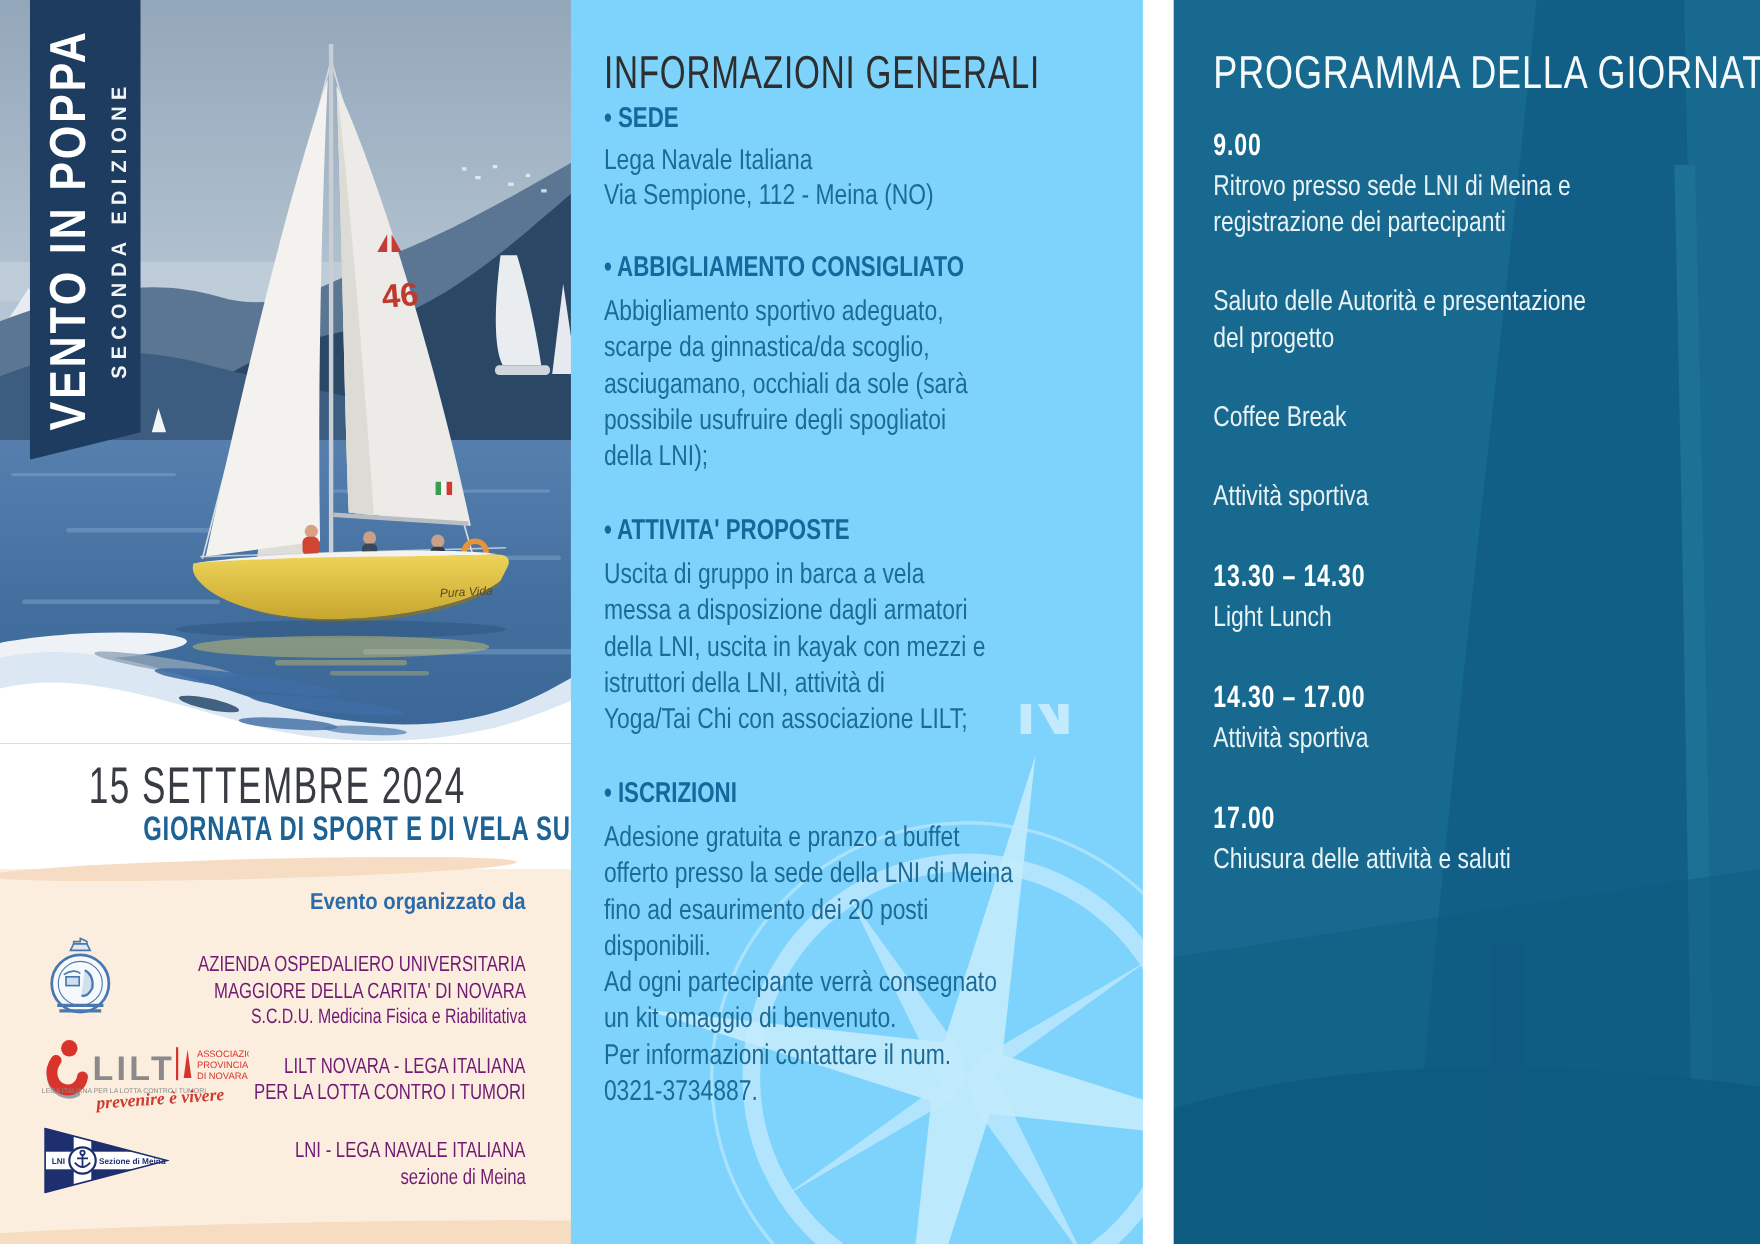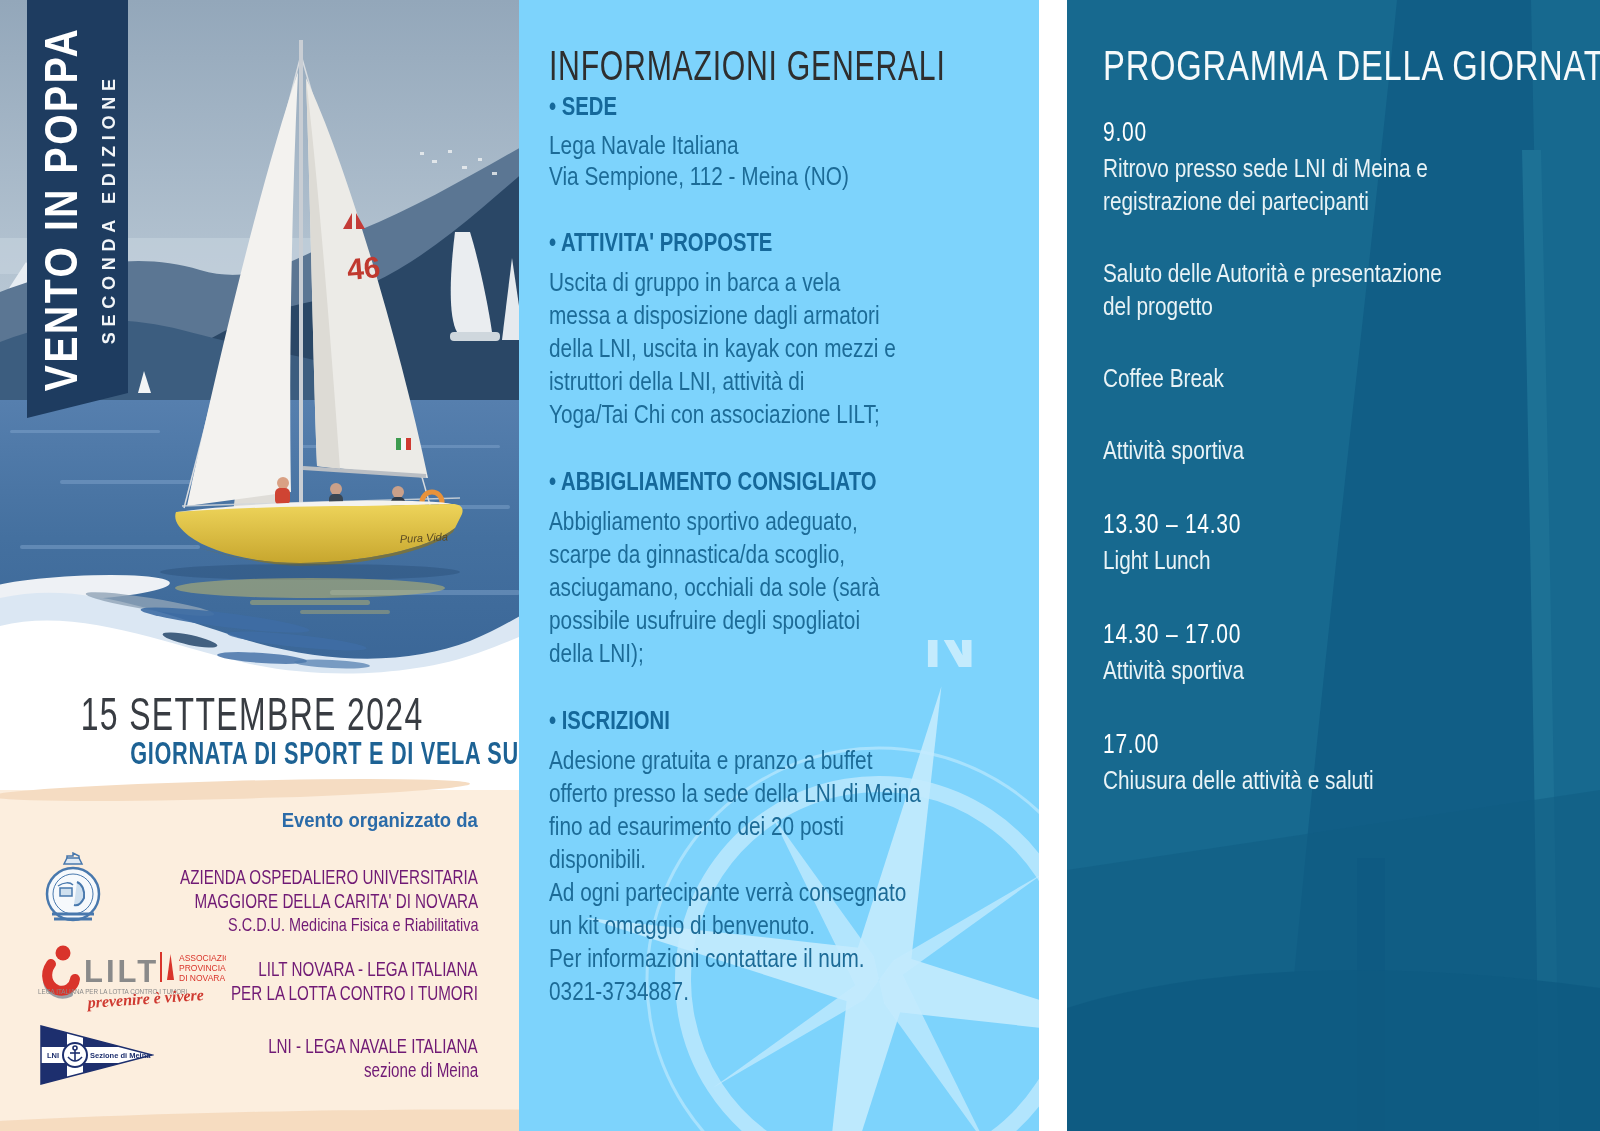--- a/index.html
+++ b/index.html
@@ -50,21 +50,21 @@
   .addr .ln{line-height:31px;}
   .ln{display:block;width:max-content;white-space:nowrap;transform:scaleX(.8);transform-origin:left center;
       color:#1c6b97;font-size:26px;line-height:33px;}
 
   
   #col-right{left:1067px;top:0;width:533px;height:1131px;background:#17698f;overflow:hidden;}
   #sails{position:absolute;left:0;top:0;}
   #programma{position:relative;padding:44px 0 0 36px;}
   #prog-title{color:#f6fafb;font-size:42px;line-height:44px;margin-bottom:26px;}
   .entry{margin-bottom:39px;}
-  .entry .time{color:#ffffff;font-weight:normal;font-size:28px;line-height:36px;margin-bottom:2px;}
+  .entry .time{color:#ffffff;font-weight:bold;font-size:28px;line-height:36px;margin-bottom:2px;}
   .entry .time span{display:block;width:max-content;transform:scaleX(.75);transform-origin:left center;white-space:nowrap;letter-spacing:1px;}
   .entry .dline{display:block;width:max-content;white-space:nowrap;transform:scaleX(.8);transform-origin:left center;
       color:#e9f3f6;font-size:26px;line-height:33px;}
 </style>
 </head>
 <body>
 
 <div id="page">
 
   <div id="col-left" class="abs">
@@ -297,38 +297,38 @@
       <div class="sec addr">
         <div class="sec-h">
             <span>• SEDE</span>
           </div>
         <span class="ln">Lega Navale Italiana</span>
         <span class="ln">Via Sempione, 112 - Meina (NO)</span>
       </div>
 
       <div class="sec">
         <div class="sec-h">
+            <span>• ABBIGLIAMENTO CONSIGLIATO</span>
+          </div>
+        <span class="ln">Abbigliamento sportivo adeguato,</span>
+        <span class="ln">scarpe da ginnastica/da scoglio,</span>
+        <span class="ln">asciugamano, occhiali da sole (sarà</span>
+        <span class="ln">possibile usufruire degli spogliatoi</span>
+        <span class="ln">della LNI);</span>
+      </div>
+
+      <div class="sec">
+        <div class="sec-h">
             <span>• ATTIVITA' PROPOSTE</span>
           </div>
         <span class="ln">Uscita di gruppo in barca a vela</span>
         <span class="ln">messa a disposizione dagli armatori</span>
         <span class="ln">della LNI, uscita in kayak con mezzi e</span>
         <span class="ln">istruttori della LNI, attività di</span>
         <span class="ln">Yoga/Tai Chi con associazione LILT;</span>
-      </div>
-
-      <div class="sec">
-        <div class="sec-h">
-            <span>• ABBIGLIAMENTO CONSIGLIATO</span>
-          </div>
-        <span class="ln">Abbigliamento sportivo adeguato,</span>
-        <span class="ln">scarpe da ginnastica/da scoglio,</span>
-        <span class="ln">asciugamano, occhiali da sole (sarà</span>
-        <span class="ln">possibile usufruire degli spogliatoi</span>
-        <span class="ln">della LNI);</span>
       </div>
 
       <div class="sec">
         <div class="sec-h">
             <span>• ISCRIZIONI</span>
           </div>
         <span class="ln">Adesione gratuita e pranzo a buffet</span>
         <span class="ln">offerto presso la sede della LNI di Meina</span>
         <span class="ln">fino ad esaurimento dei 20 posti</span>
         <span class="ln">disponibili.</span>

